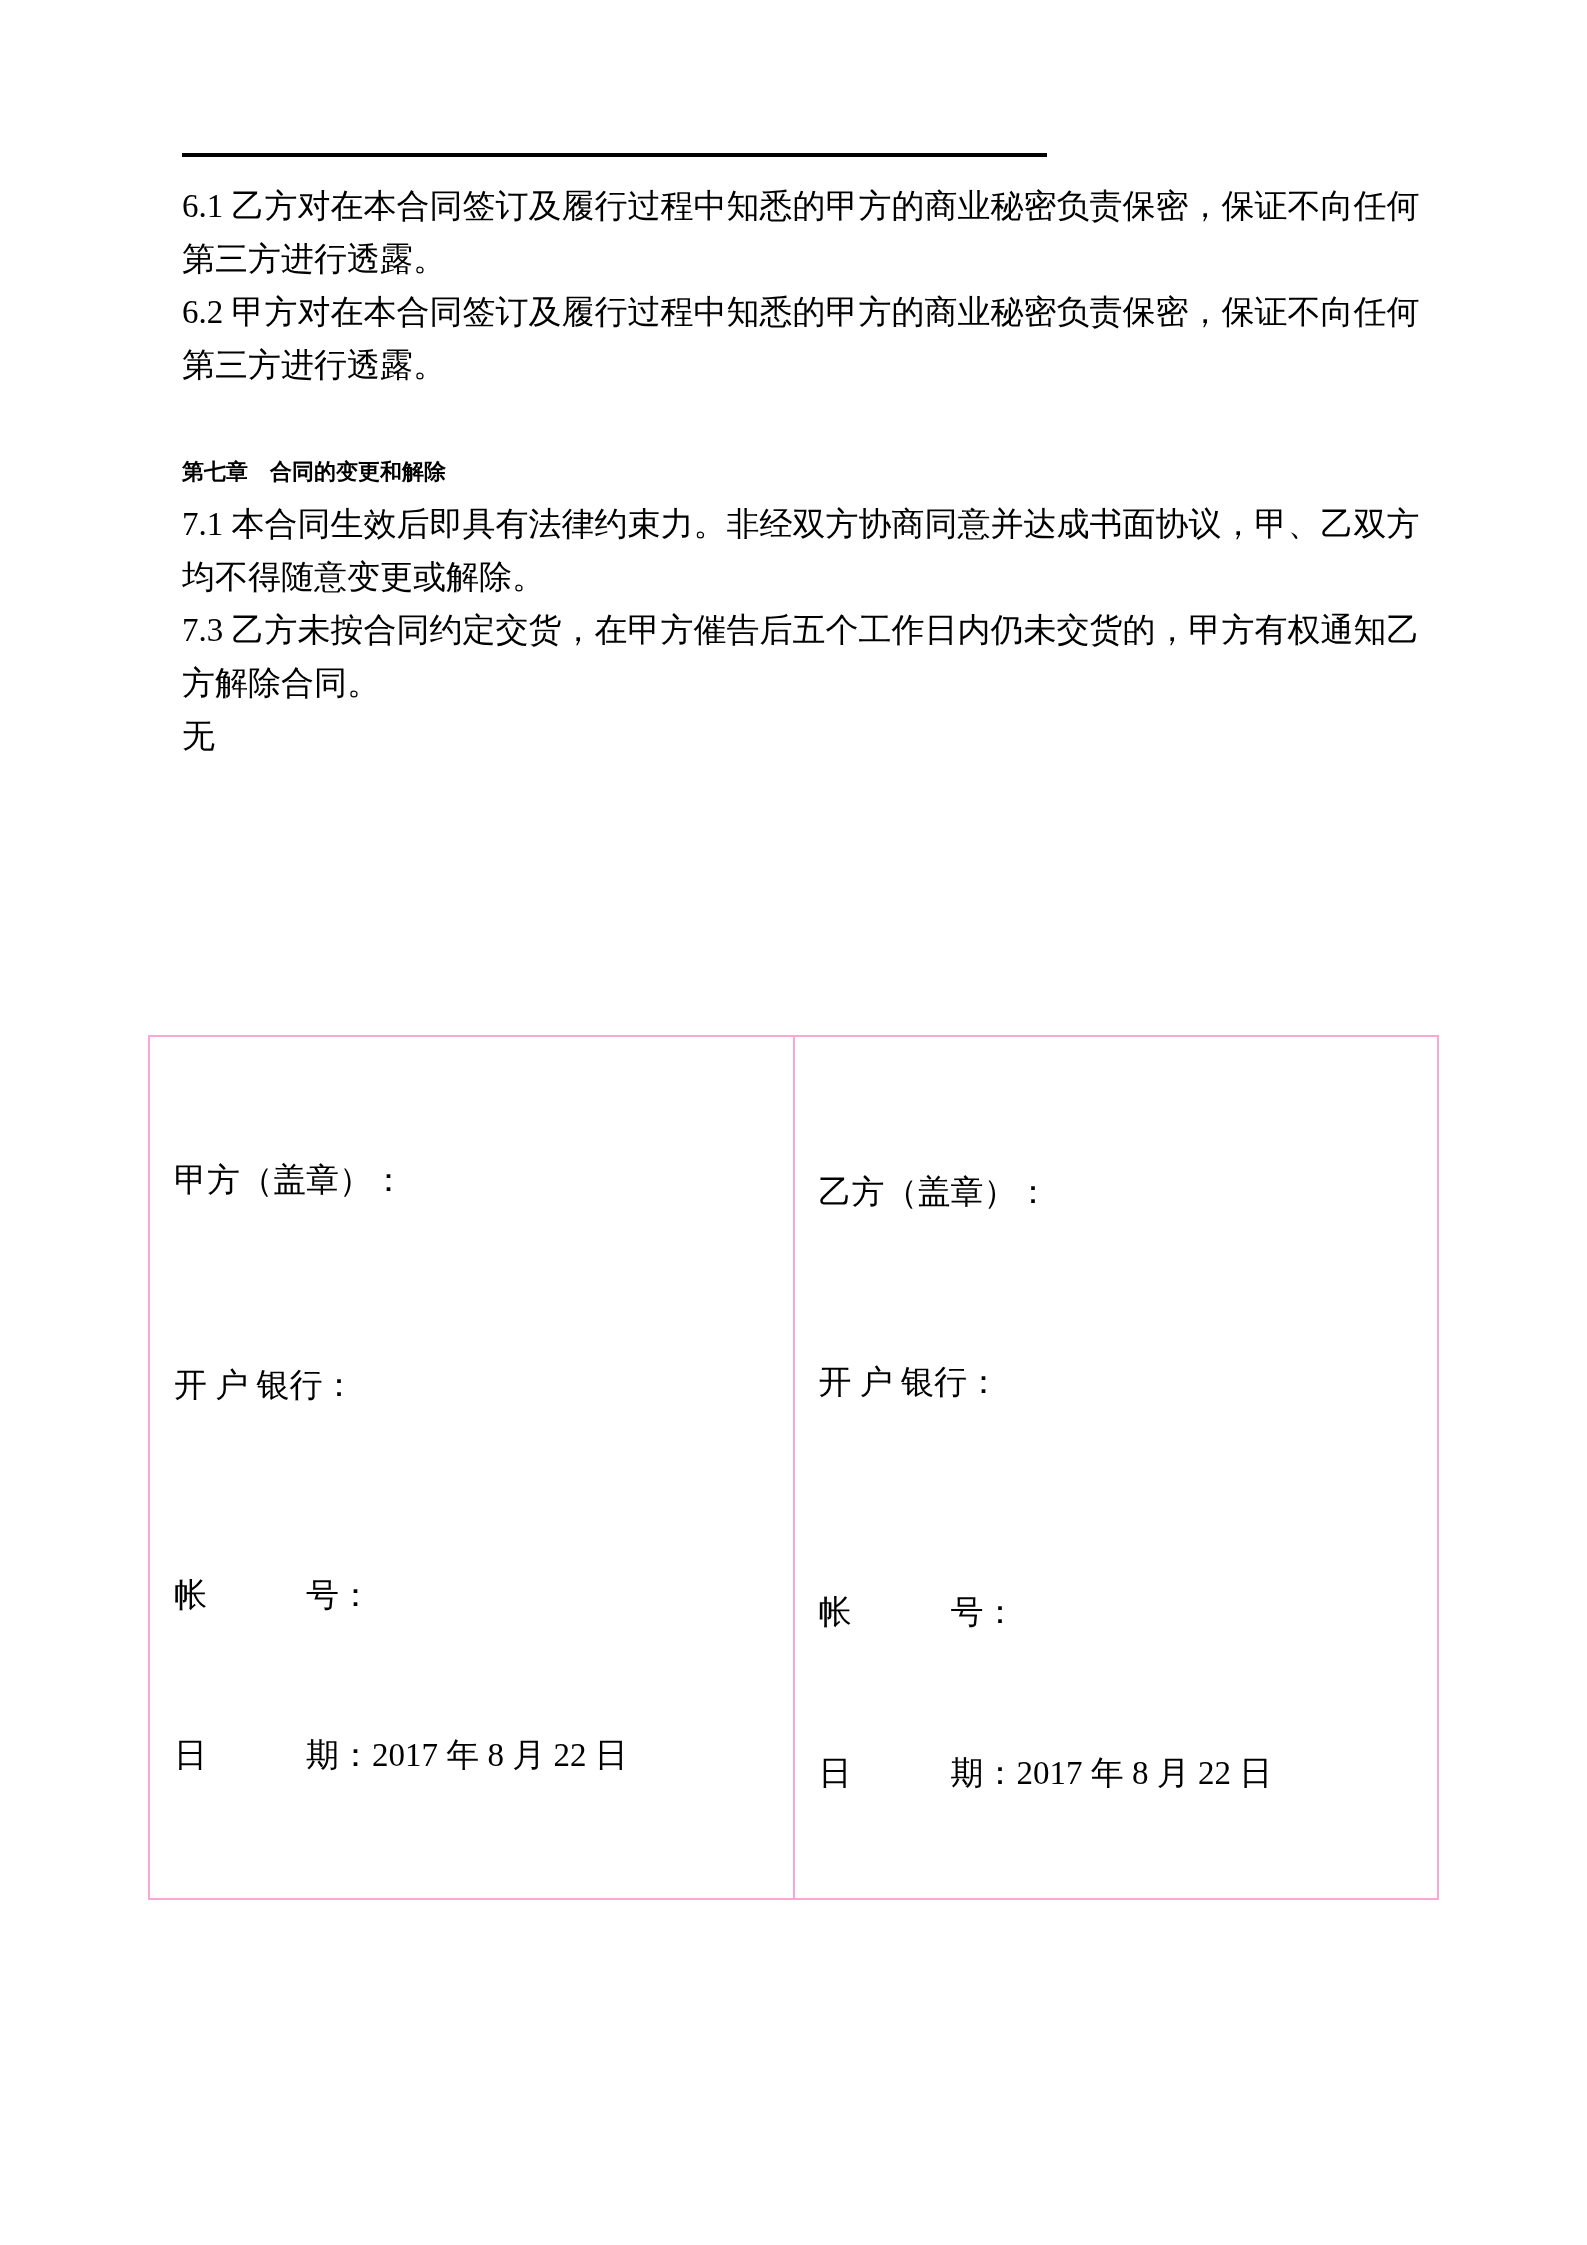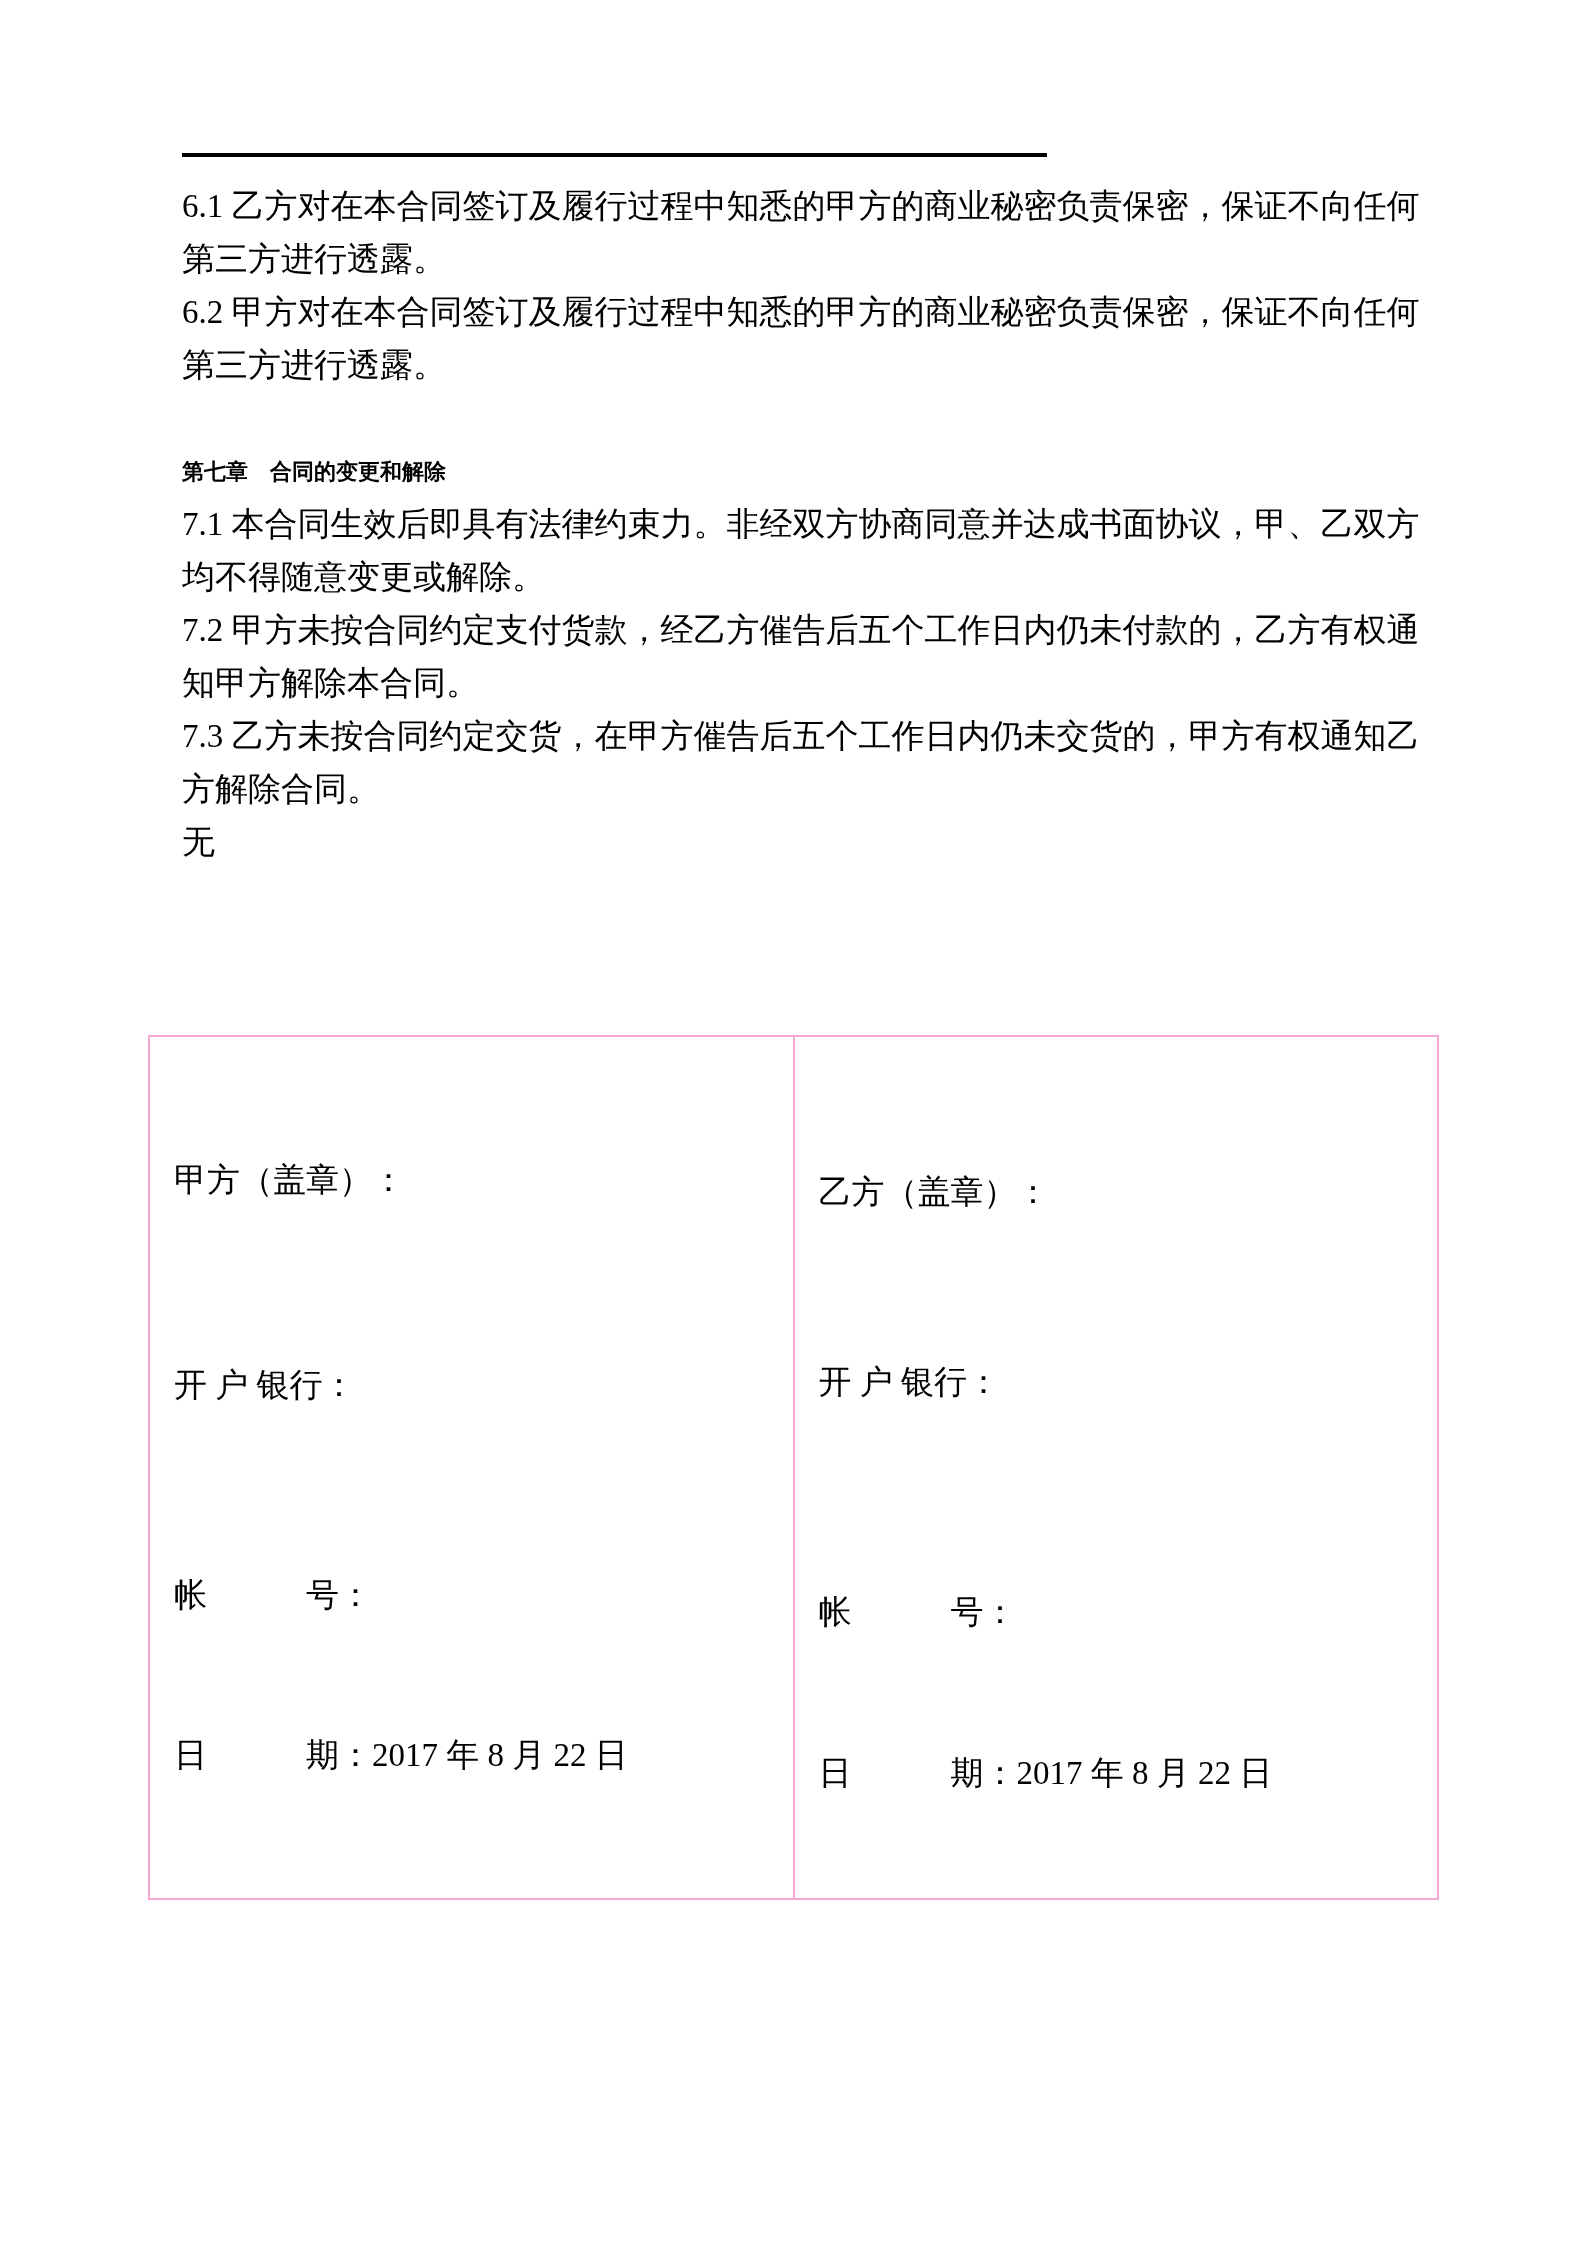--- a/index.html
+++ b/index.html
@@ -97,22 +97,20 @@
 
   <div class="body-text">
     <p class="para">6.1 乙方对在本合同签订及履行过程中知悉的甲方的商业秘密负责保密，保证不向任何
 第三方进行透露。</p>
     <p class="para">6.2 甲方对在本合同签订及履行过程中知悉的甲方的商业秘密负责保密，保证不向任何
 第三方进行透露。</p>
 
     <h2 class="chapter">第七章　合同的变更和解除</h2>
     <p class="para">7.1 本合同生效后即具有法律约束力。非经双方协商同意并达成书面协议，甲、乙双方
 均不得随意变更或解除。</p>
-    <p class="para">7.2 甲方未按合同约定支付货款，经乙方催告后五个工作日内仍未付款的，乙方有权通
-知甲方解除本合同。</p>
     <p class="para">7.3 乙方未按合同约定交货，在甲方催告后五个工作日内仍未交货的，甲方有权通知乙
 方解除合同。</p>
 
     <p class="para">无</p>
   </div>
 
   <table class="sig-table">
     <tbody>
         <tr>
       <td>

